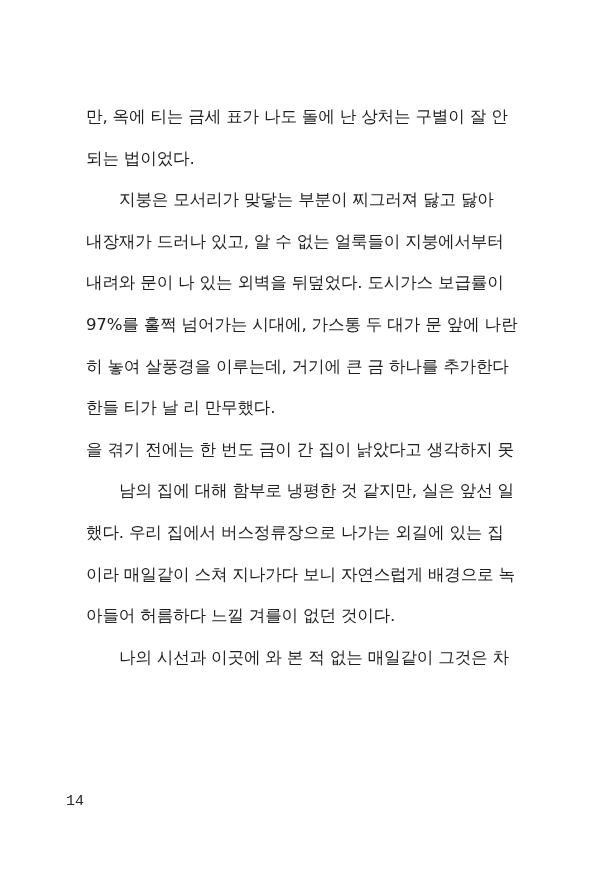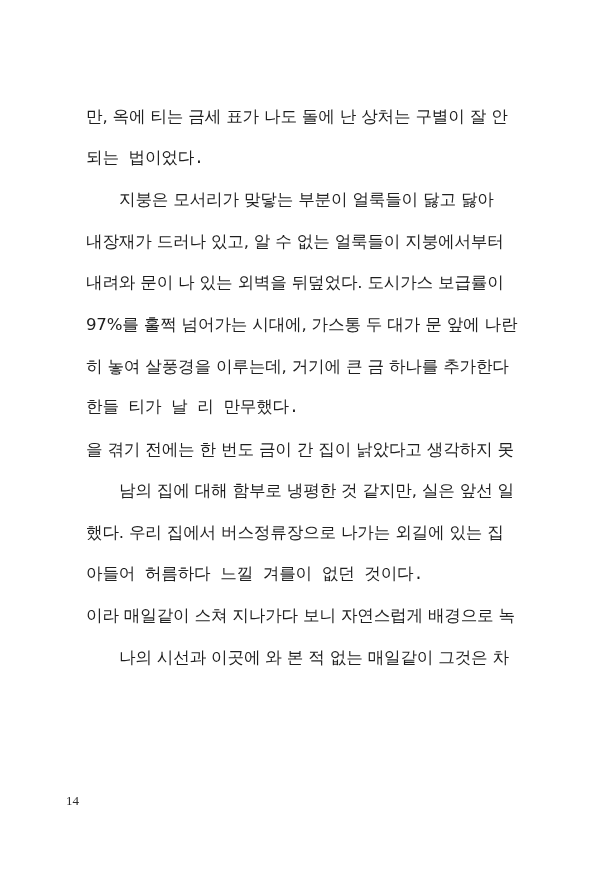--- a/index.html
+++ b/index.html
@@ -32,53 +32,52 @@
       height: 41.6px;
       line-height: 41.6px;
       font-size: 16.6px;
       white-space: nowrap;
       letter-spacing: -0.2px;
       text-align: justify;
       text-align-last: justify;
     }
     .line.last {
       text-align-last: left;
-      font-family: Liberation Mono, monospace;
     }
     .line.indent {
       padding-left: 33px;
     }
     .page-number {
       position: absolute;
       left: 66px;
       top: 793px;
-      font-family: Liberation Serif, serif;
-      font-size: 13px;
+      font-family: Liberation Mono, monospace;
+      font-size: 15px;
       color: #2a2a2a;
     }
   </style>
 </head>
 <body>
 
 <div class="page">
   <div class="body-text">
 
     <span class="line">만, 옥에 티는 금세 표가 나도 돌에 난 상처는 구별이 잘 안</span>
     <span class="line last">되는 법이었다.</span>
 
-    <span class="line indent">지붕은 모서리가 맞닿는 부분이 얼룩들이 닳고 닳아</span>
+    <span class="line indent">지붕은 모서리가 맞닿는 부분이 찌그러져 닳고 닳아</span>
     <span class="line">내장재가 드러나 있고, 알 수 없는 얼룩들이 지붕에서부터</span>
     <span class="line">내려와 문이 나 있는 외벽을 뒤덮었다. 도시가스 보급률이</span>
     <span class="line">97%를 훌쩍 넘어가는 시대에, 가스통 두 대가 문 앞에 나란</span>
     <span class="line">히 놓여 살풍경을 이루는데, 거기에 큰 금 하나를 추가한다</span>
     <span class="line last">한들 티가 날 리 만무했다.</span>
 
     <span class="line">을 겪기 전에는 한 번도 금이 간 집이 낡았다고 생각하지 못</span>
     <span class="line indent">남의 집에 대해 함부로 냉평한 것 같지만, 실은 앞선 일</span>
     <span class="line">했다. 우리 집에서 버스정류장으로 나가는 외길에 있는 집</span>
+    <span class="line">이라 매일같이 스쳐 지나가다 보니 자연스럽게 배경으로 녹</span>
     <span class="line last">아들어 허름하다 느낄 겨를이 없던 것이다.</span>
-    <span class="line">이라 매일같이 스쳐 지나가다 보니 자연스럽게 배경으로 녹</span>
 
     <span class="line indent">나의 시선과 이곳에 와 본 적 없는 매일같이 그것은 차</span>
   </div>
 
   <div class="page-number">14</div>
 </div>
 
 </body></html>

